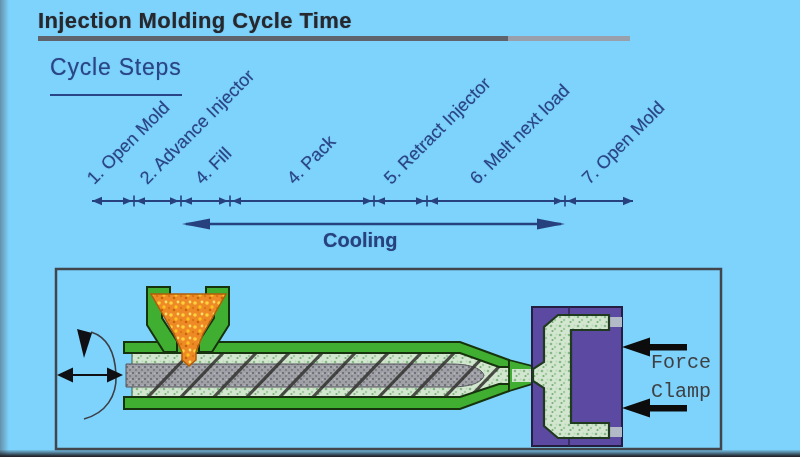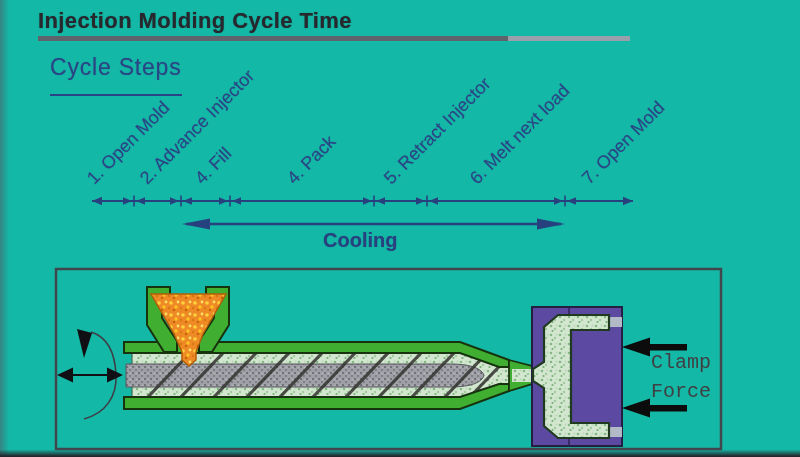--- a/index.html
+++ b/index.html
@@ -1,16 +1,16 @@
 <!DOCTYPE html>
 <html><head>
 <meta charset="utf-8">
 <style>
   html,body{margin:0;padding:0;background:#23262c;}
-  .slide{position:relative;width:800px;height:457px;background:#14b8a6;overflow:hidden;
+  .slide{position:relative;width:800px;height:457px;background:#7dd3fc;overflow:hidden;
          font-family:"Liberation Sans",sans-serif;}
   .title{position:absolute;left:38px;top:8px;font-size:22px;font-weight:700;color:#26282e;
          letter-spacing:.4px;text-shadow:0 0 1px rgba(30,32,40,.55);white-space:nowrap;}
   .title-rule{position:absolute;left:38px;top:36px;width:592px;height:5px;
          background:linear-gradient(to right,#5f636b 0,#5f636b 470px,#9aa0ab 470px,#9aa0ab 100%);}
   .subtitle{position:absolute;left:50px;top:54px;font-size:23px;font-weight:500;color:#2a4585;
          letter-spacing:.8px;border-bottom:2px solid #2a4585;padding-bottom:13px;
          text-shadow:0 0 1px rgba(42,69,133,.5);white-space:nowrap;}
   .step-label{position:absolute;top:168px;height:20px;line-height:20px;font-size:18px;font-weight:500;
          color:#2a4585;white-space:nowrap;transform:rotate(-45deg);transform-origin:0 100%;
@@ -159,19 +159,19 @@
       <g fill="#0c0c0c">
         <polygon points="622,408 650,398.5 650,417.5"></polygon>
         <rect x="649" y="405" width="38" height="6.5"></rect>
       </g>
     </g>
   </svg>
 
   <div class="cooling">Cooling</div>
 
   <div class="clamp">
+    <span>Force</span>
     <span>Clamp</span>
-    <span>Force</span>
   </div>
 
   <div class="edge-left"></div>
   <div class="edge-bottom"></div>
 </div>
 
 </body></html>

